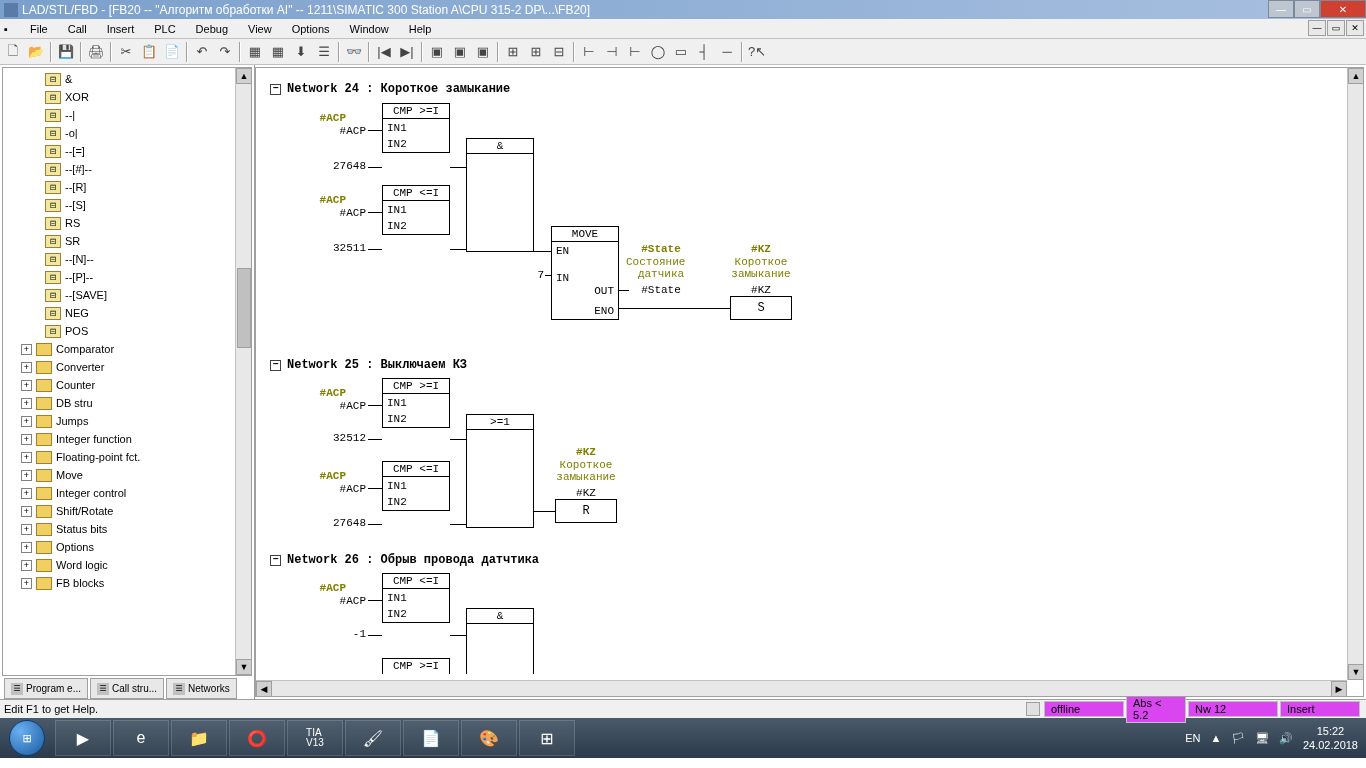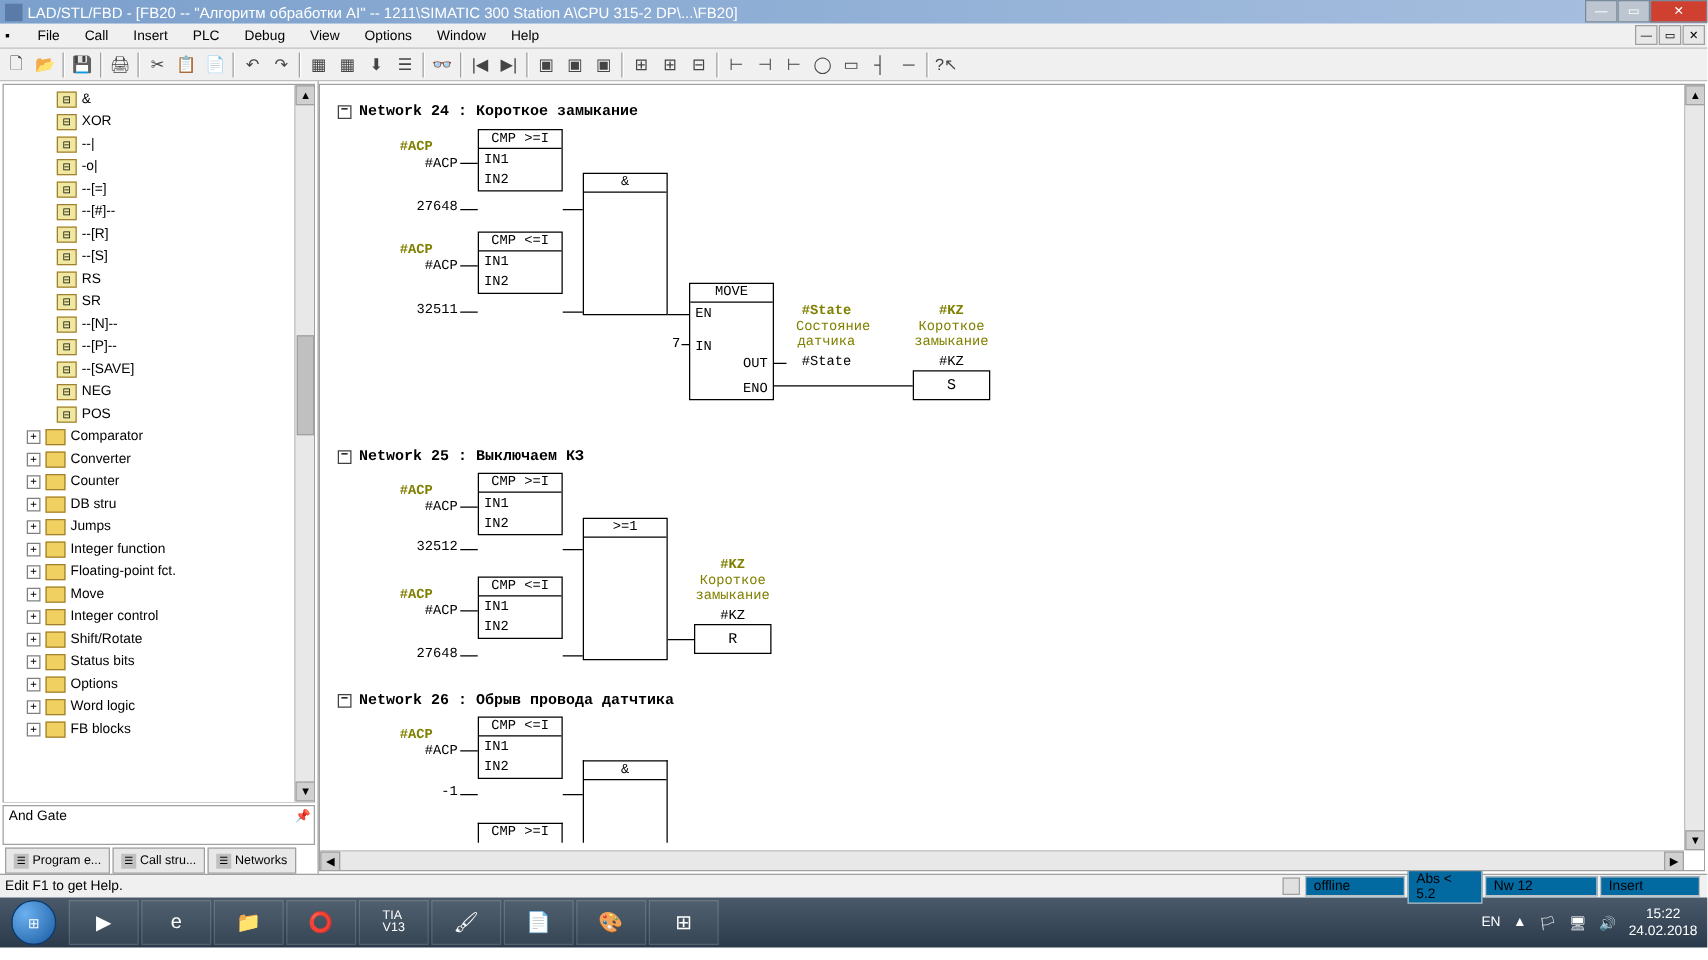--- a/index.html
+++ b/index.html
@@ -54,21 +54,21 @@
 .blk { position: absolute; border: 1px solid #000; background: #fff; }
 .blk .hdr { text-align: center; border-bottom: 1px solid #000; font-size: 11px; padding: 1px 0; }
 .blk .pin-l { position: absolute; left: 4px; font-size: 11px; }
 .blk .pin-r { position: absolute; right: 4px; font-size: 11px; }
 .wire { position: absolute; background: #000; }
 .wire.h { height: 1px; }
 .lbl { position: absolute; font-size: 11px; text-align: right; }
 .lbl.olive { color: #808000; font-weight: bold; }
 
 .status-bar { height: 19px; background: #f0f0f0; border-top: 1px solid #a0a0a0; display: flex; align-items: center; padding: 0 4px; font-size: 11px; }
-.status-cell { border: 1px solid #c0c0c0; padding: 1px 6px; margin-right: 2px; background: #0369a1; }
+.status-cell { border: 1px solid #c0c0c0; padding: 1px 6px; margin-right: 2px; background: #d946ef; }
 .status-bar .flex { flex: 1; }
 
 .taskbar { height: 40px; background: linear-gradient(to bottom, #4a5a6a, #2a3a4a); display: flex; align-items: center; color: #fff; }
 .start-btn { width: 54px; height: 40px; display: flex; align-items: center; justify-content: center; }
 .start-orb { width: 36px; height: 36px; border-radius: 50%; background: radial-gradient(circle at 30% 30%, #6ab0f0, #1a5aa0); border: 1px solid #0a3a70; display: flex; align-items: center; justify-content: center; }
 .task-btn { width: 56px; height: 36px; margin: 0 1px; background: rgba(255,255,255,0.05); border: 1px solid rgba(255,255,255,0.15); display: flex; align-items: center; justify-content: center; font-size: 16px; }
 .tray { margin-left: auto; display: flex; align-items: center; padding: 0 8px; gap: 10px; font-size: 11px; }
 .tray .clock { text-align: center; line-height: 1.3; }
 </style>
 </head>
@@ -281,24 +281,20 @@
             <span class="tree-icon folder"></span>
             <span>FB blocks</span>
           </div>
         </div>
       <div class="tree-scroll">
         <div class="tree-arrow" style="top:0">▲</div>
         <div class="tree-thumb" style="top:200px;height:80px;"></div>
         <div class="tree-arrow" style="bottom:0">▼</div>
       </div>
     </div>
-    <div class="desc-panel">
-      <span>And Gate</span>
-      <span class="pin">📌</span>
-    </div>
     <div class="tab-bar">
       <div class="tab">
           <span class="ticon">☰</span>
           <span>Program e...</span>
         </div>
       <div class="tab">
           <span class="ticon">☰</span>
           <span>Call stru...</span>
         </div>
       <div class="tab">
@@ -349,21 +345,21 @@
         <span class="pin-l" style="top:18px">EN</span>
         <span class="pin-l" style="top:45px">IN</span>
         <span class="pin-r" style="top:58px">OUT</span>
         <span class="pin-r" style="top:78px">ENO</span>
       </div>
       <div class="wire h" style="left:278px;top:183px;width:17px;"></div>
       <div class="lbl" style="left:268px;top:201px;width:20px;">7</div>
       <div class="wire h" style="left:289px;top:207px;width:6px;"></div>
 
       <div class="lbl olive" style="left:370px;top:175px;width:70px;text-align:center;">#State</div>
-      <div class="lbl" style="left:370px;top:188px;width:70px;text-align:right;color:#808000;">Состояние</div>
+      <div class="lbl" style="left:370px;top:188px;width:70px;text-align:left;color:#808000;">Состояние</div>
       <div class="lbl" style="left:370px;top:200px;width:70px;text-align:center;color:#808000;">датчика</div>
       <div class="lbl" style="left:370px;top:216px;width:70px;text-align:center;">#State</div>
       <div class="wire h" style="left:363px;top:222px;width:10px;"></div>
 
       <div class="lbl olive" style="left:465px;top:175px;width:80px;text-align:center;">#KZ</div>
       <div class="lbl" style="left:465px;top:188px;width:80px;text-align:center;color:#808000;">Короткое</div>
       <div class="lbl" style="left:465px;top:200px;width:80px;text-align:center;color:#808000;">замыкание</div>
       <div class="lbl" style="left:465px;top:216px;width:80px;text-align:center;">#KZ</div>
       <div class="blk" style="left:474px;top:228px;width:62px;height:24px;">
         <div style="text-align:center;line-height:22px;">S</div>

